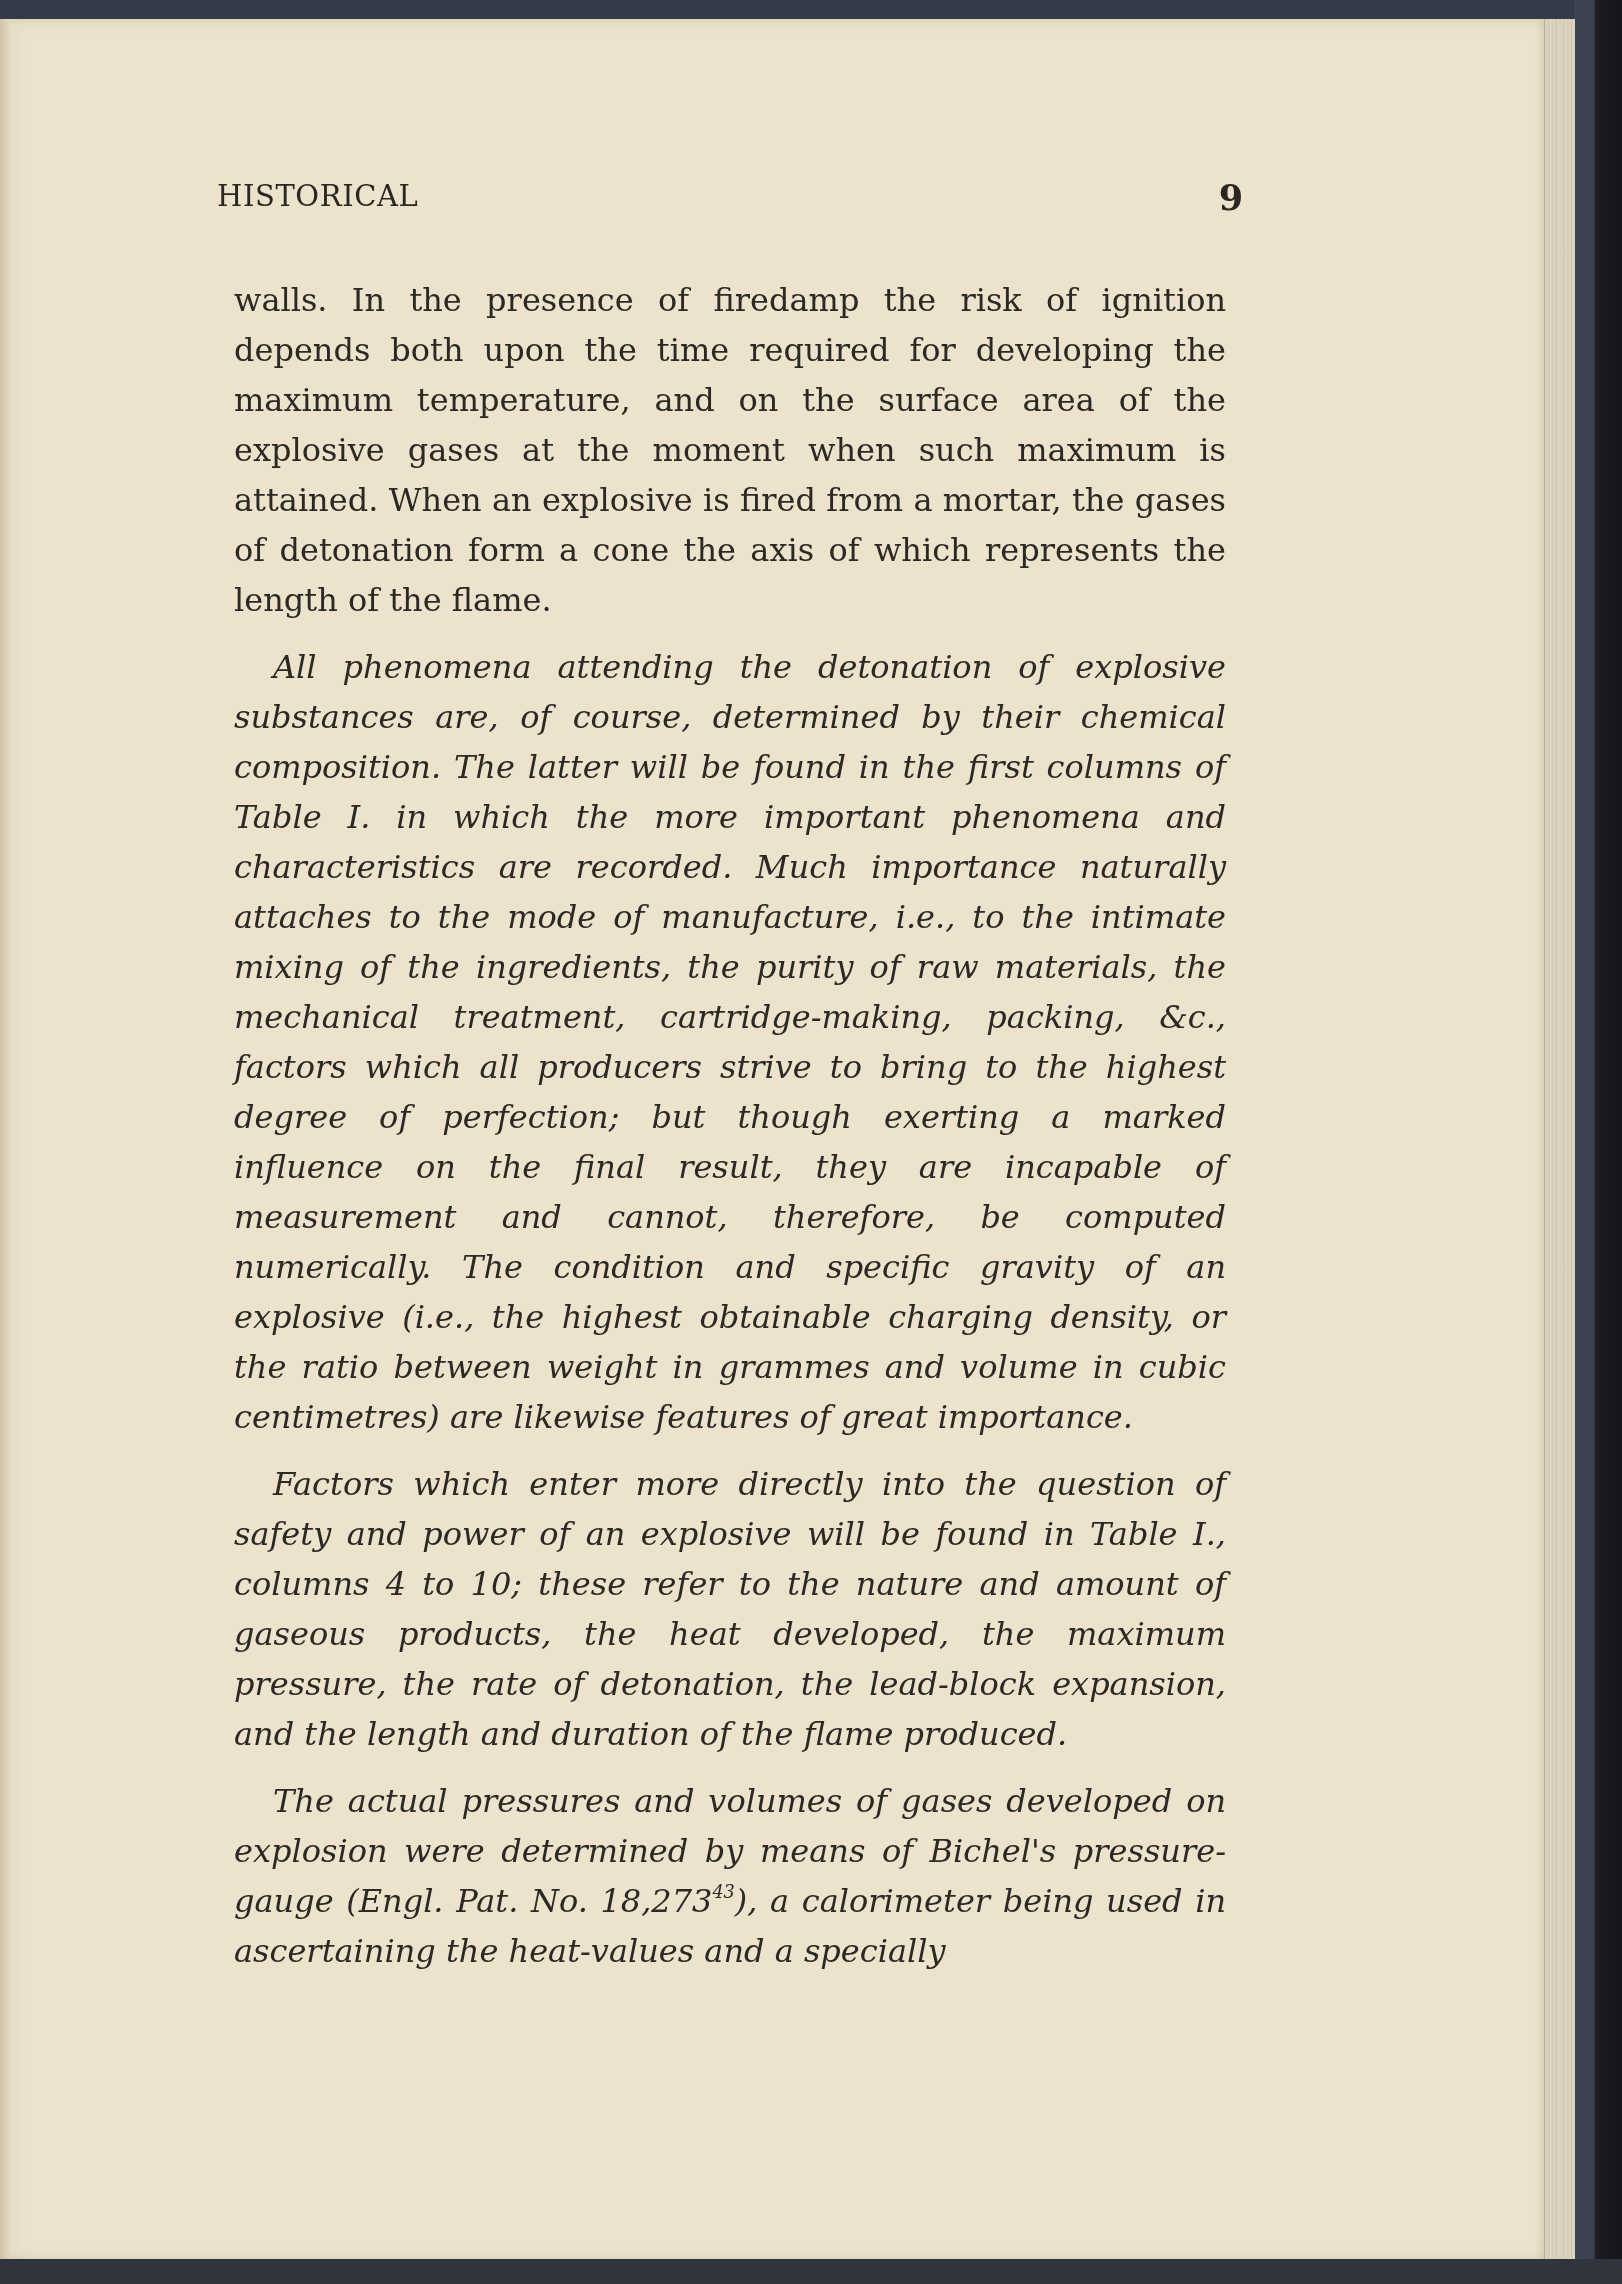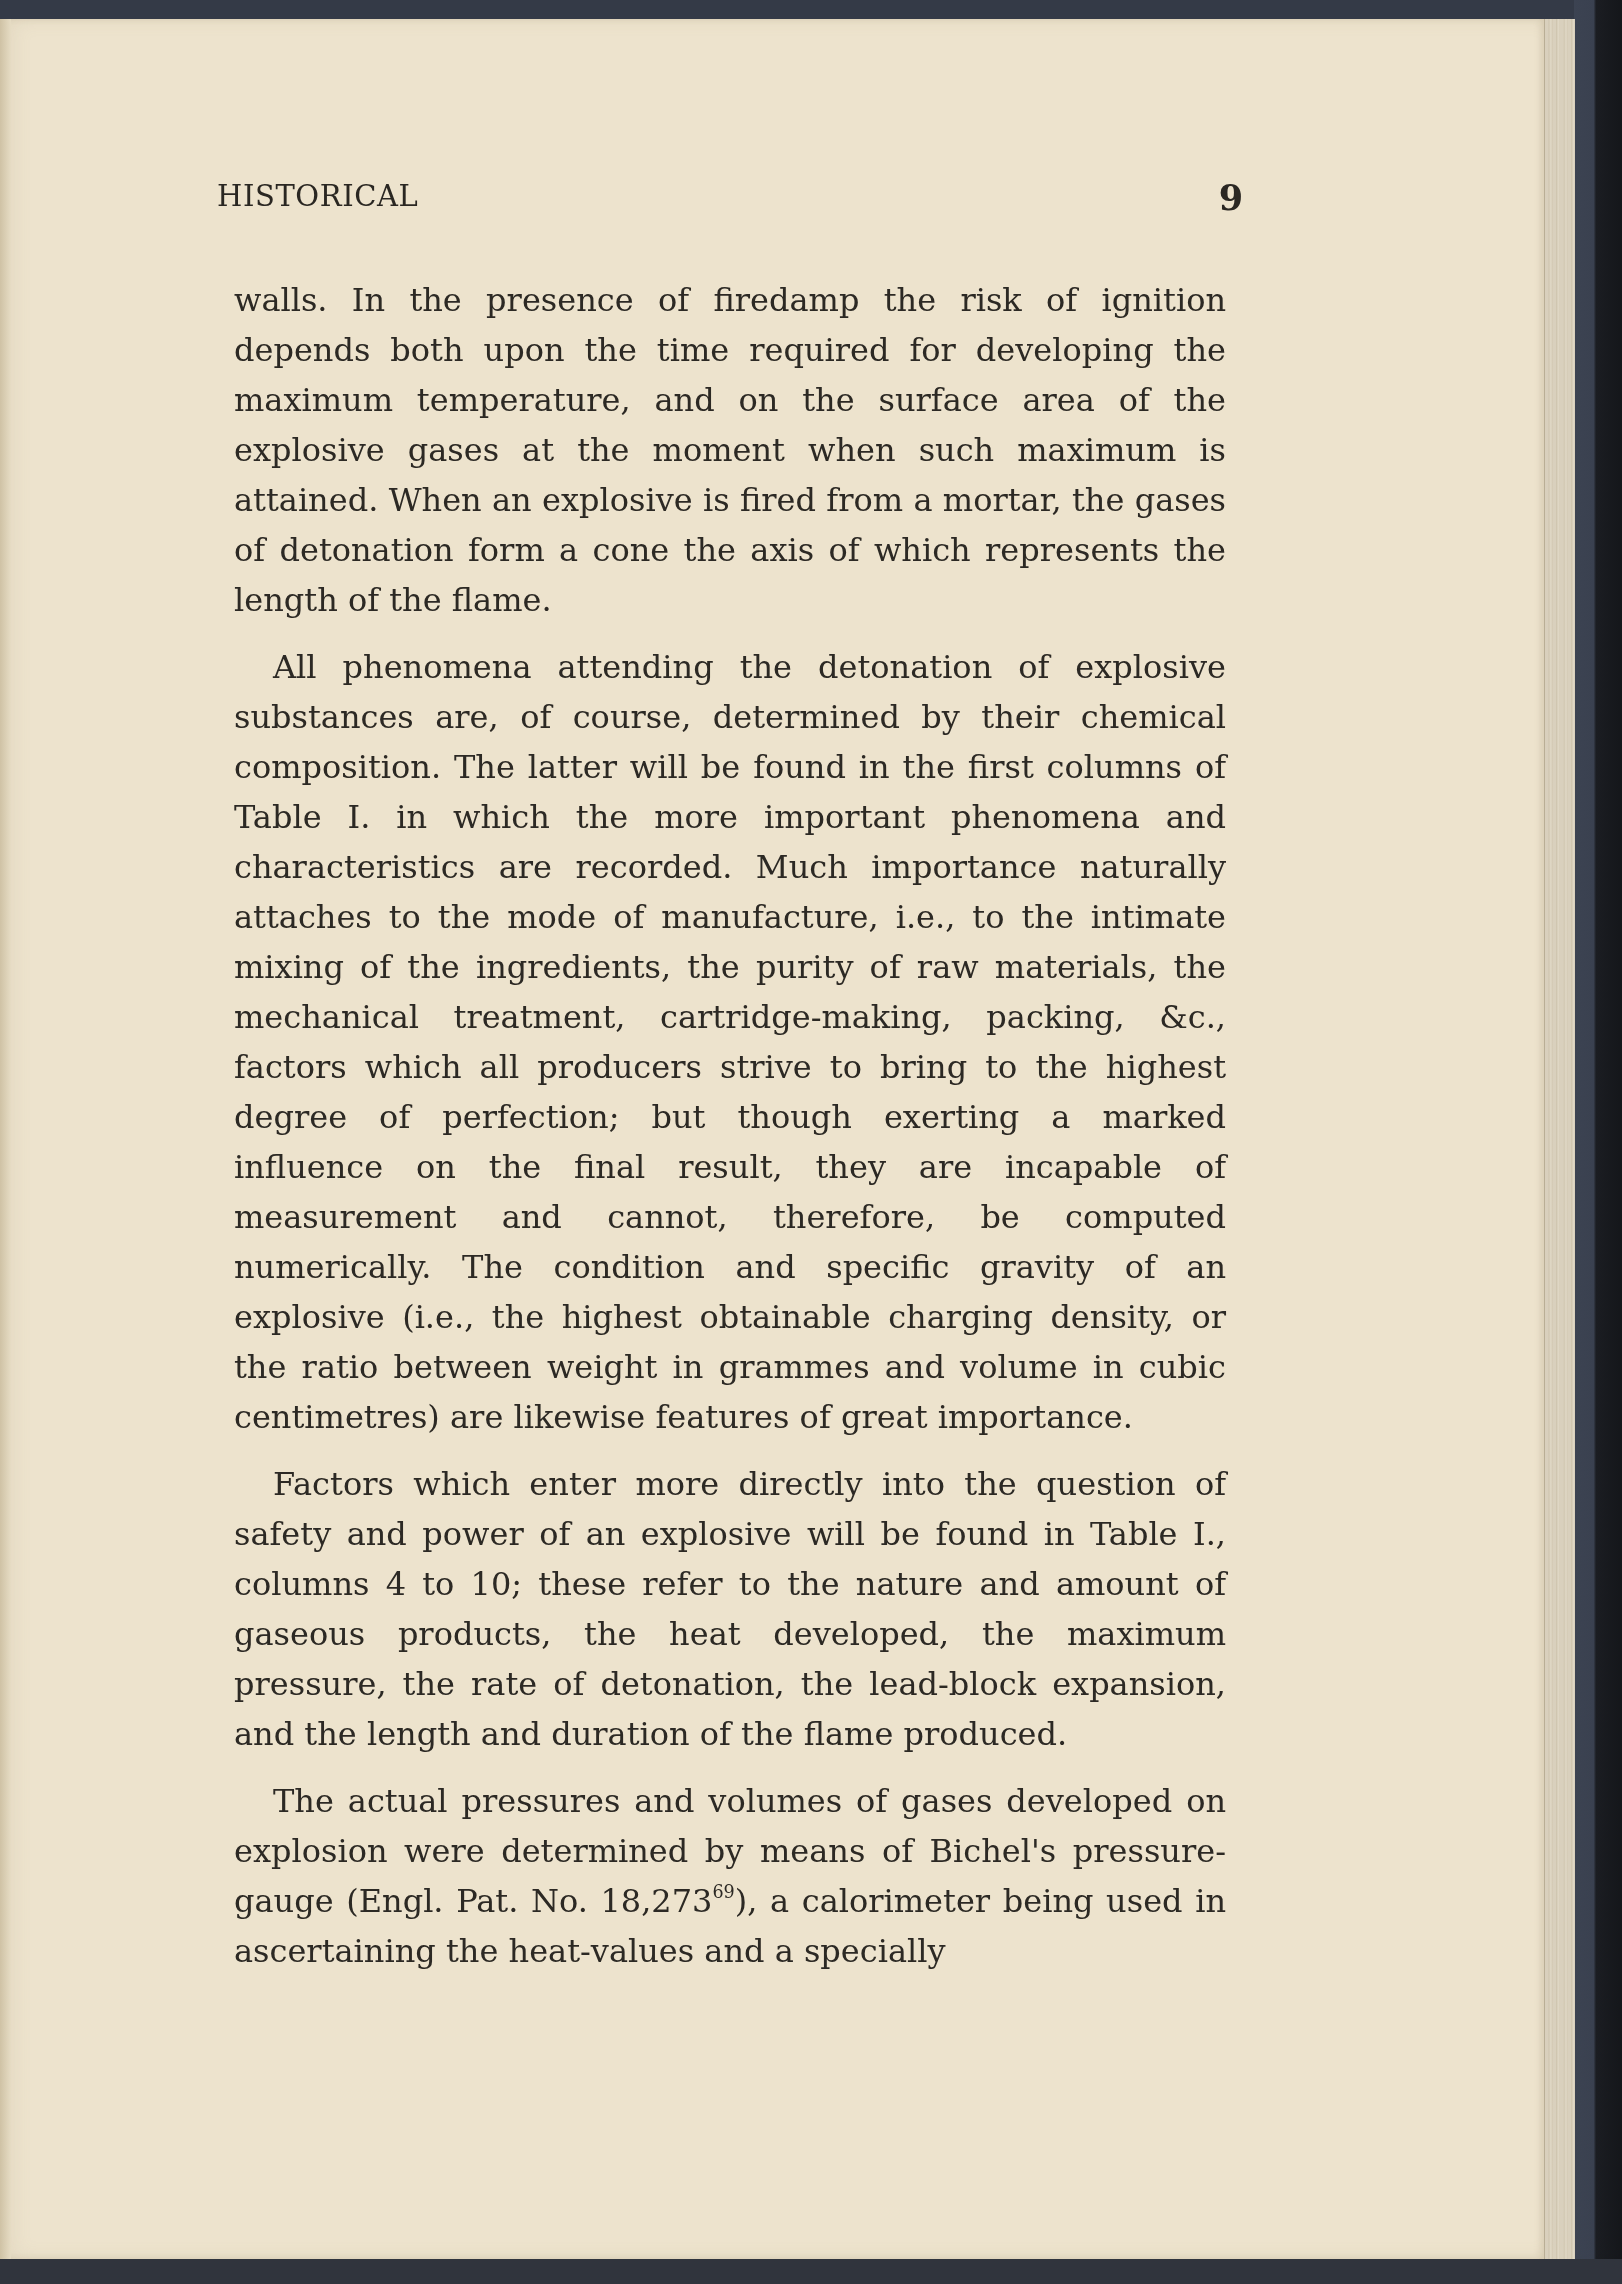--- a/index.html
+++ b/index.html
@@ -49,21 +49,21 @@
   }
   .text-block {
     position: absolute; left: 217px; top: 258px; width: 1026px;
     color: #2c2924;
     font-size: 32px;
     line-height: 50px;
   }
   .text-block p {
     margin: 17px; text-align: justify;
   }
-  .text-block p.indent { text-indent: 39px; }
+  .text-block p.indent { text-indent: 39px; font-style: italic; }
   sup { font-size: 17.6px; line-height: 0; vertical-align: 14px; }
 </style>
 </head>
 <body>
 
 <div class="cover-top"></div>
 <div class="cover-right"></div>
 <div class="cover-bottom"></div>
 <div class="page-edges"></div>
 
@@ -73,15 +73,15 @@
 
 <div class="running-head">
   <div class="title">HISTORICAL</div>
   <div class="num">9</div>
 </div>
 
 <div class="text-block">
   <p>walls. In the presence of firedamp the risk of ignition depends both upon the time required for developing the maximum temperature, and on the surface area of the explosive gases at the moment when such maximum is attained. When an explosive is fired from a mortar, the gases of detonation form a cone the axis of which represents the length of the flame.</p>
   <p class="indent">All phenomena attending the detonation of explosive substances are, of course, determined by their chemical composition. The latter will be found in the first columns of Table I. in which the more important phenomena and characteristics are recorded. Much importance naturally attaches to the mode of manufacture, i.e., to the intimate mixing of the ingredients, the purity of raw materials, the mechanical treatment, cartridge-making, packing, &amp;c., factors which all producers strive to bring to the highest degree of perfection; but though exerting a marked influence on the final result, they are incapable of measurement and cannot, therefore, be computed numerically. The condition and specific gravity of an explosive (i.e., the highest obtainable charging density, or the ratio between weight in grammes and volume in cubic centimetres) are likewise features of great importance.</p>
   <p class="indent">Factors which enter more directly into the question of safety and power of an explosive will be found in Table I., columns 4 to 10; these refer to the nature and amount of gaseous products, the heat developed, the maximum pressure, the rate of detonation, the lead-block expansion, and the length and duration of the flame produced.</p>
-  <p class="indent"><span>The actual pressures and volumes of gases developed on explosion were determined by means of Bichel's pressure-gauge (Engl. Pat. No. 18,273</span><sup>69</sup><span>), a calorimeter being used in ascertaining the heat-values and a specially</span></p>
+  <p class="indent"><span>The actual pressures and volumes of gases developed on explosion were determined by means of Bichel's pressure-gauge (Engl. Pat. No. 18,273</span><sup>43</sup><span>), a calorimeter being used in ascertaining the heat-values and a specially</span></p>
 </div>
 
 
 </body></html>

